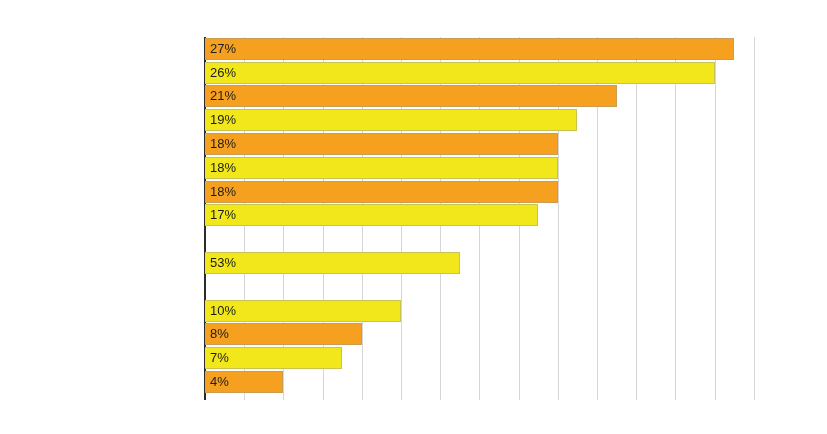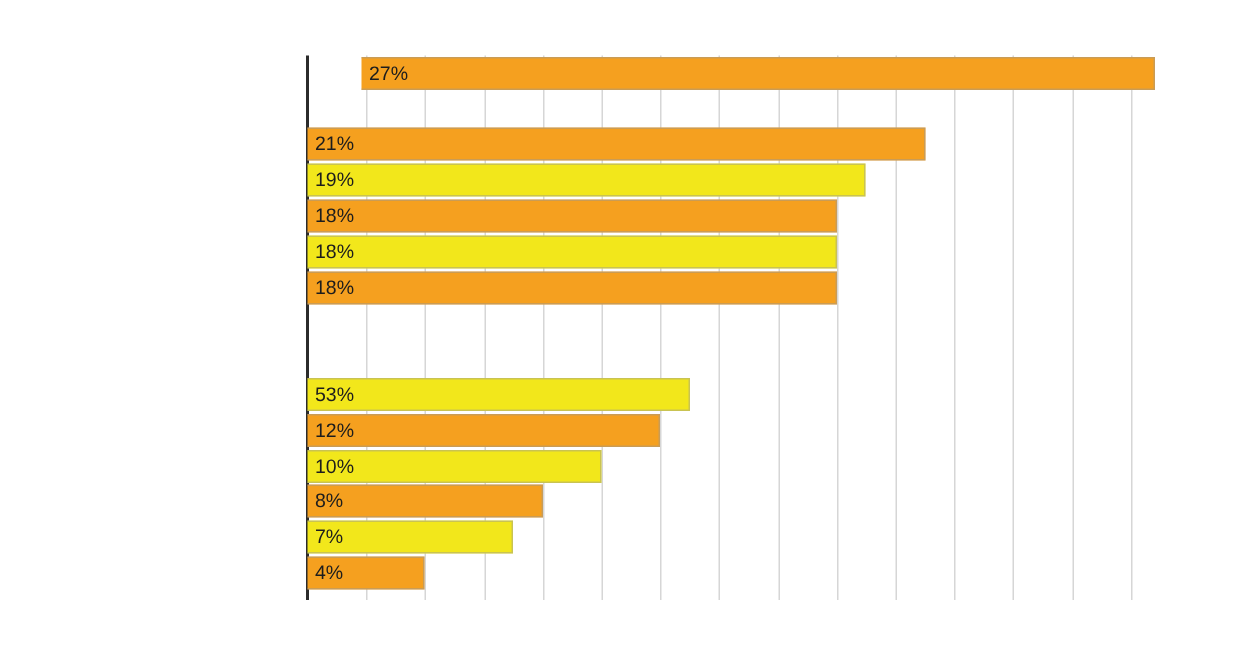--- a/index.html
+++ b/index.html
@@ -109,23 +109,27 @@
         <div class="gridline" style="left: 274.4px;"></div>
         <div class="gridline" style="left: 313.6px;"></div>
         <div class="gridline" style="left: 352.8px;"></div>
         <div class="gridline" style="left: 392px;"></div>
         <div class="gridline" style="left: 431.2px;"></div>
         <div class="gridline" style="left: 470.4px;"></div>
         <div class="gridline" style="left: 509.6px;"></div>
         <div class="gridline" style="left: 548.8px;"></div>
       </div>
     <div id="rows">
-        <div class="chart-row" style="top: 0px; margin-left: 36px;">
+        <div class="chart-row" style="top: 0px;">
           <div class="bar orange" style="width: 529.2px; background: rgb(245, 160, 31);"></div>
           <div class="bar-value">27%</div>
+        </div>
+        <div class="chart-row" style="top: 23.8px;">
+          <div class="bar yellow" style="width: 509.6px; background: rgb(242, 231, 27);"></div>
+          <div class="bar-value">26%</div>
         </div>
         <div class="chart-row" style="top: 47.6px; padding-left: 13px;">
           <div class="bar orange" style="width: 411.6px; background: rgb(245, 160, 31);"></div>
           <div class="bar-value">21%</div>
         </div>
         <div class="chart-row" style="top: 71.4px; padding-left: 16px;">
           <div class="bar yellow" style="width: 372.4px; background: rgb(242, 231, 27);"></div>
           <div class="bar-value">19%</div>
         </div>
         <div class="chart-row" style="top: 95.2px;">
@@ -133,27 +137,27 @@
           <div class="bar-value">18%</div>
         </div>
         <div class="chart-row" style="top: 119px;">
           <div class="bar yellow" style="width: 352.8px; background: rgb(242, 231, 27);"></div>
           <div class="bar-value">18%</div>
         </div>
         <div class="chart-row" style="top: 142.8px;">
           <div class="bar orange" style="width: 352.8px; background: rgb(245, 160, 31);"></div>
           <div class="bar-value">18%</div>
         </div>
+        <div class="chart-row" style="top: 166.6px;">
+          <div class="bar yellow" style="width: 333.2px; background: rgb(242, 231, 27);"></div>
+          <div class="bar-value">17%</div>
+        </div>
         <div class="chart-row" style="top: 214.2px;">
           <div class="bar yellow" style="width: 254.8px; background: rgb(242, 231, 27);"></div>
           <div class="bar-value">53%</div>
-        </div>
-        <div class="chart-row" style="top: 238px;">
-          <div class="bar orange" style="width: 235.2px; background: rgb(245, 160, 31);"></div>
-          <div class="bar-value">12%</div>
         </div>
         <div class="chart-row" style="top: 261.8px;">
           <div class="bar yellow" style="width: 196px; background: rgb(242, 231, 27);"></div>
           <div class="bar-value">10%</div>
         </div>
         <div class="chart-row" style="top: 285.6px;">
           <div class="bar orange" style="width: 156.8px; background: rgb(245, 160, 31);"></div>
           <div class="bar-value">8%</div>
         </div>
         <div class="chart-row" style="top: 309.4px;">

